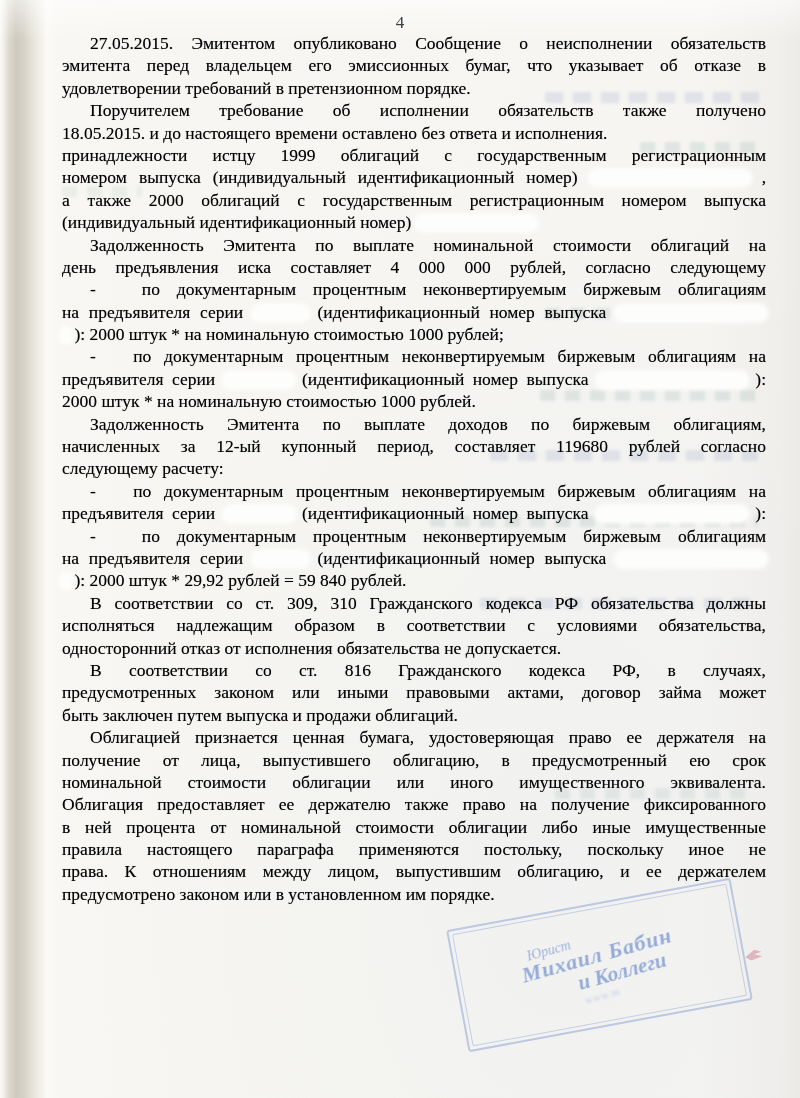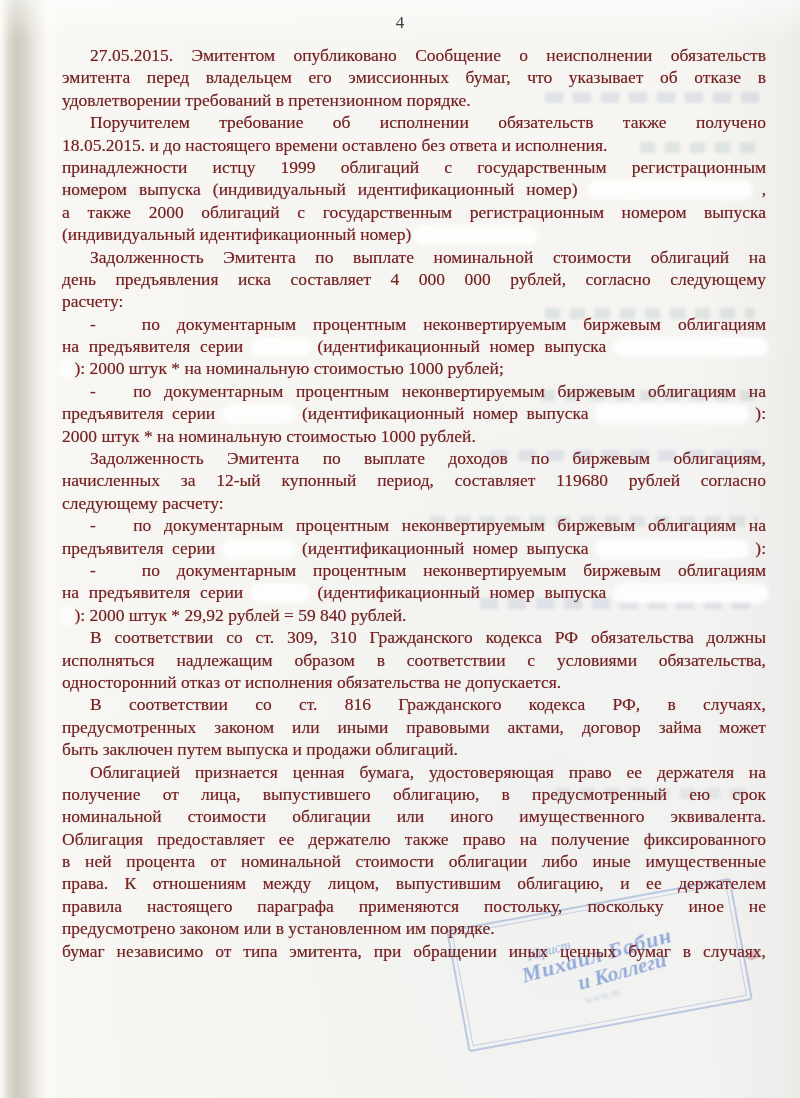--- a/index.html
+++ b/index.html
@@ -20,22 +20,22 @@
   }
   .paper-top-tint{
     position:absolute;left:0;top:0;right:0;height:40px;
     background:linear-gradient(180deg,rgba(255,255,255,0.55),rgba(255,255,255,0));
   }
   .pageno{
     position:absolute;left:0;top:13px;width:800px;text-align:center;
     font-size:17px;color:#3a3b45;
   }
   .doc{
-    position:absolute;left:62px;top:44px;width:704px;
-    font-size:17.5px;line-height:22.4px;color:#7f1d1d;
+    position:absolute;left:62px;top:32px;width:704px;
+    font-size:17.5px;line-height:22.4px;color:#000000;
     text-shadow:0 0 0.7px rgba(51,52,62,0.55);
     z-index:3;
   }
   .ln{display:block;text-align:justify;text-align-last:left;height:22.4px;white-space:nowrap;}
   .ln.j{text-align-last:justify;white-space:normal;}
   .ln.ind{padding-left:28px;}
   .gapblk{display:inline-block;height:14px;vertical-align:-2px;}
   .gapblk.white{background:#fdfdfc;border-radius:8px;box-shadow:0 0 4px 3px rgba(253,253,252,0.95);}
   
   .bleed{
@@ -109,21 +109,20 @@
     </div>
     <div>
       <div class="ln j"><span>принадлежности истцу 1999 облигаций с государственным регистрационным</span> </div>
       <div class="ln j"><span>номером выпуска (индивидуальный идентификационный номер)</span> <span class="gapblk white" style="width: 160px;"></span> <span>,</span> </div>
       <div class="ln j"><span>а также 2000 облигаций с государственным регистрационным номером выпуска</span> </div>
       <div class="ln"><span>(индивидуальный идентификационный номер)</span> <span class="gapblk white" style="width: 120px;"></span> </div>
     </div>
     <div>
       <div class="ln j ind"><span>Задолженность Эмитента по выплате номинальной стоимости облигаций на</span> </div>
       <div class="ln j"><span>день предъявления иска составляет 4 000 000 рублей, согласно следующему</span> </div>
-      <div class="ln"><span>расчету:</span> </div>
     </div>
     <div>
       <div class="ln j ind"><span>-</span> <span class="gapblk" style="width: 12px;"></span> <span>по документарным процентным неконвертируемым биржевым облигациям</span> </div>
       <div class="ln j"><span>на предъявителя серии</span> <span class="gapblk white" style="width: 55px;"></span> <span>(идентификационный номер выпуска</span> <span class="gapblk white" style="width: 150px;"></span> </div>
       <div class="ln"><span class="gapblk white" style="width: 8px;"></span> <span>): 2000 штук * на номинальную стоимостью 1000 рублей;</span> </div>
     </div>
     <div>
       <div class="ln j ind"><span>-</span> <span class="gapblk" style="width: 12px;"></span> <span>по документарным процентным неконвертируемым биржевым облигациям на</span> </div>
       <div class="ln j"><span>предъявителя серии</span> <span class="gapblk white" style="width: 70px;"></span> <span>(идентификационный номер выпуска</span> <span class="gapblk white" style="width: 150px;"></span> <span>):</span> </div>
       <div class="ln"><span>2000 штук * на номинальную стоимостью 1000 рублей.</span> </div>
@@ -151,20 +150,19 @@
       <div class="ln j ind"><span>В соответствии со ст. 816 Гражданского кодекса РФ, в случаях,</span> </div>
       <div class="ln j"><span>предусмотренных законом или иными правовыми актами, договор займа может</span> </div>
       <div class="ln"><span>быть заключен путем выпуска и продажи облигаций.</span> </div>
     </div>
     <div>
       <div class="ln j ind"><span>Облигацией признается ценная бумага, удостоверяющая право ее держателя на</span> </div>
       <div class="ln j"><span>получение от лица, выпустившего облигацию, в предусмотренный ею срок</span> </div>
       <div class="ln j"><span>номинальной стоимости облигации или иного имущественного эквивалента.</span> </div>
       <div class="ln j"><span>Облигация предоставляет ее держателю также право на получение фиксированного</span> </div>
       <div class="ln j"><span>в ней процента от номинальной стоимости облигации либо иные имущественные</span> </div>
+      <div class="ln j"><span>правила настоящего параграфа применяются постольку, поскольку иное не</span> </div>
       <div class="ln j"><span>права. К отношениям между лицом, выпустившим облигацию, и ее держателем</span> </div>
-      <div class="ln j"><span>правила настоящего параграфа применяются постольку, поскольку иное не</span> </div>
       <div class="ln"><span>предусмотрено законом или в установленном им порядке.</span> </div>
     </div>
     <div>
-      <div class="ln j"><span>бумаг независимо от типа эмитента, при обращении иных ценных бумаг в случаях,</span> </div>
     </div>
   </div>
 
 </body></html>

